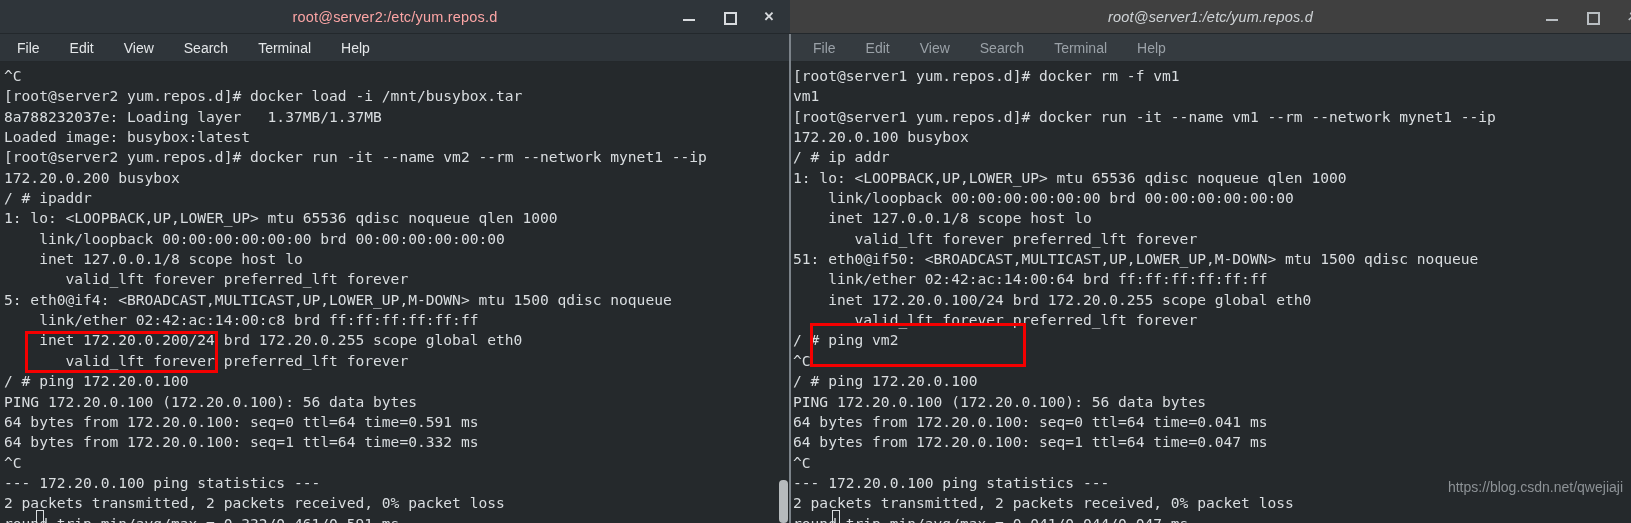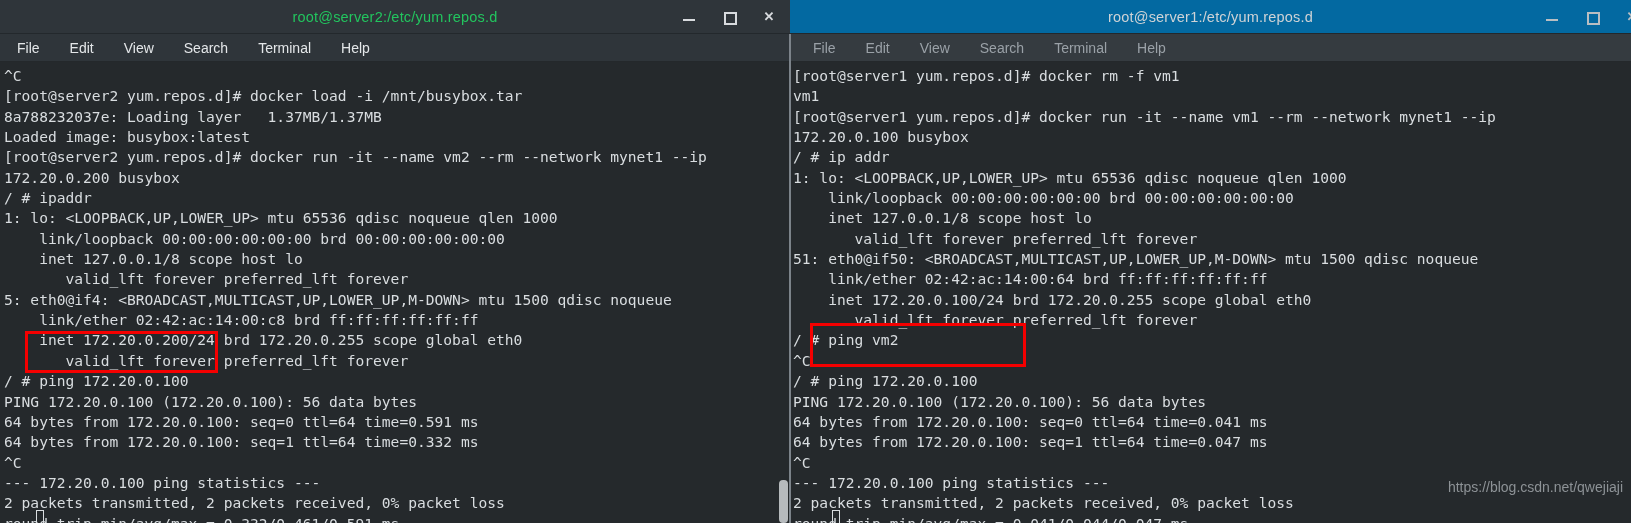--- a/index.html
+++ b/index.html
@@ -16,24 +16,24 @@
   #win-left  { left: 0;   width: 790px; z-index: 2; }
   #win-right { left: 790px; width: 841px; z-index: 1; }
 
   .titlebar {
     position: relative;
     height: 34px;
     background: #2f353a;
     border-bottom: 1px solid #23282c;
     display: flex; align-items: center;
   }
-  #win-right .titlebar { background: #0369a1; }
+  #win-right .titlebar { background: #404040; font-style: italic; }
   .title-text {
     position: absolute; left: 0; right: 0; text-align: center;
-    font-size: 14.5px; color: #22c55e; letter-spacing: .2px;
+    font-size: 14.5px; color: #fca5a5; letter-spacing: .2px;
     pointer-events: none;
   }
   #win-right .title-text { color: #cfd3d6; }
   .win-buttons {
     position: absolute; right: 8px; top: 0; height: 34px;
     display: flex; align-items: center; gap: 26px; padding-right: 6px;
   }
   #win-right .win-buttons { right: -14px; }
   .wbtn {
     width: 14px; height: 14px; position: relative;

